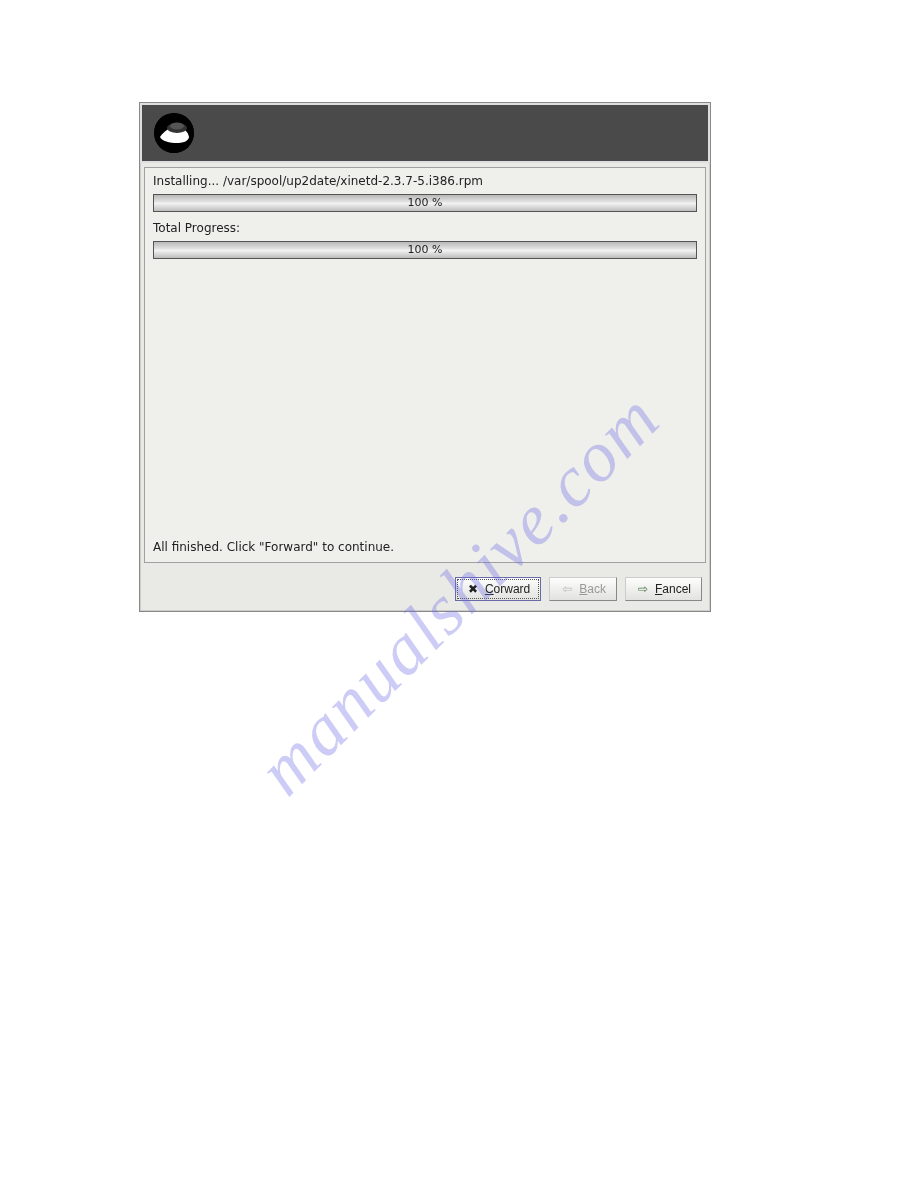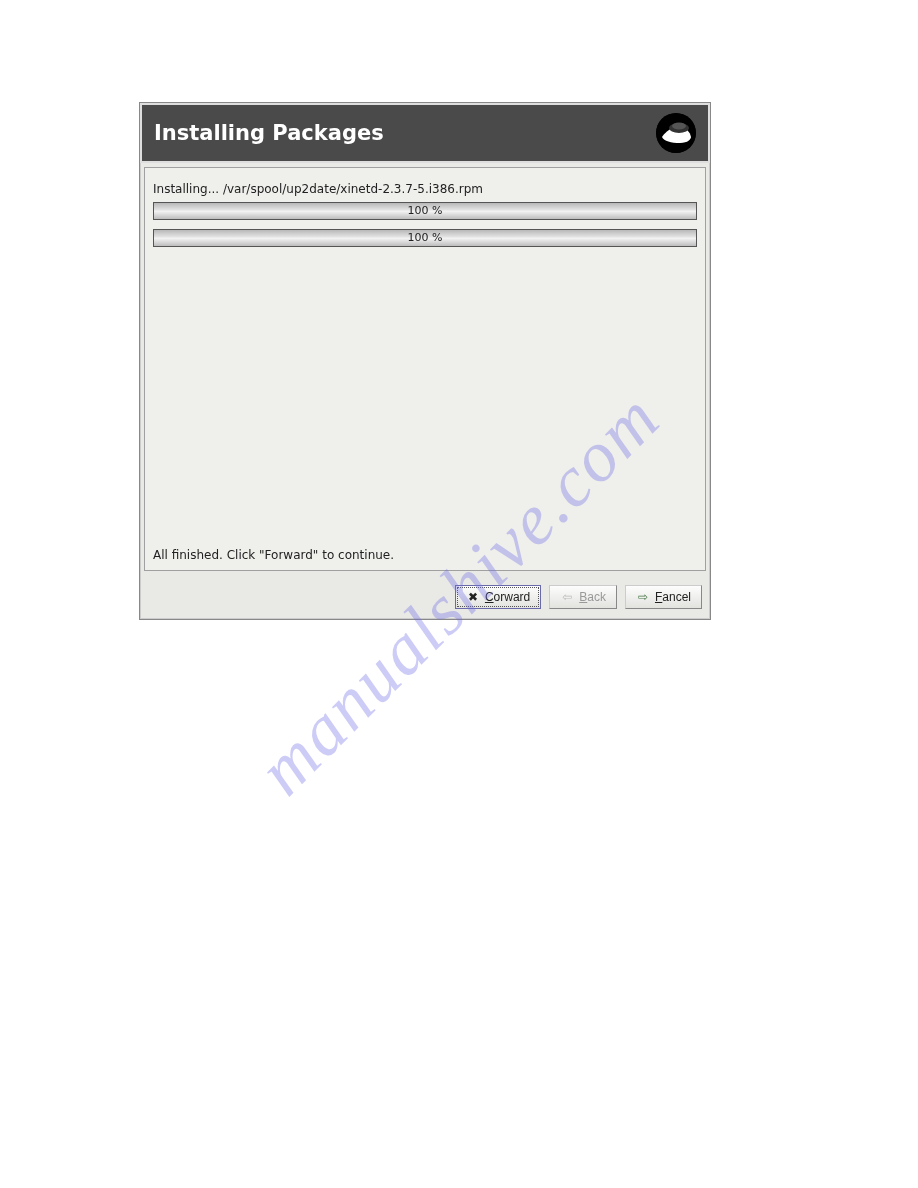--- a/index.html
+++ b/index.html
@@ -44,21 +44,21 @@
     overflow: hidden;
   }
   .logo-circle svg {
     position: absolute;
     top: 0; left: 0;
   }
   .content-box {
     margin: 4px 4px 4px 4px;
     border: 1px solid #a0a0a0;
     background: #efefec;
-    padding: 14px 8px 8px 8px;
+    padding: 6px 8px 8px 8px;
     min-height: 380px;
     position: relative;
   }
   .install-line {
     font-size: 12px;
     color: #222;
     margin-bottom: 6px;
   }
   .progress-bar {
     height: 16px;
@@ -142,36 +142,36 @@
     pointer-events: none;
     white-space: nowrap;
     letter-spacing: 2px;
   }
 </style>
 </head>
 <body>
 
 <div class="dialog">
   <div class="dialog-header">
-    <span class="dialog-title">Installing Packages</span>
     <span class="logo-circle">
       <svg viewBox="0 0 40 40" width="40" height="40">
         <circle cx="20" cy="20" r="20" fill="#000"></circle>
         <path d="M6 24 C10 18 16 14 23 14 C30 14 34 19 35 24 C35 26 32 30 24 30 C15 30 8 28 6 24 Z" fill="#fff"></path>
         <ellipse cx="23" cy="15" rx="10" ry="5" fill="#333"></ellipse>
         <ellipse cx="23" cy="13" rx="7" ry="3.5" fill="#555"></ellipse>
       </svg>
     </span>
   </div>
 
   <div class="content-box">
     <div class="install-line">Installing... /var/spool/up2date/xinetd-2.3.7-5.i386.rpm</div>
     <div class="progress-bar">
       <div class="progress-text">100 %</div>
     </div>
+    <div class="total-label">Total Progress:</div>
     <div class="progress-bar">
       <div class="progress-text">100 %</div>
     </div>
     <div class="finished-line">All finished.  Click "Forward" to continue.</div>
   </div>
 
   <div class="button-row">
     <button class="btn selected">
       <span class="btn-icon">✖</span>
       <span><span class="u">C</span><span>orward</span></span>

